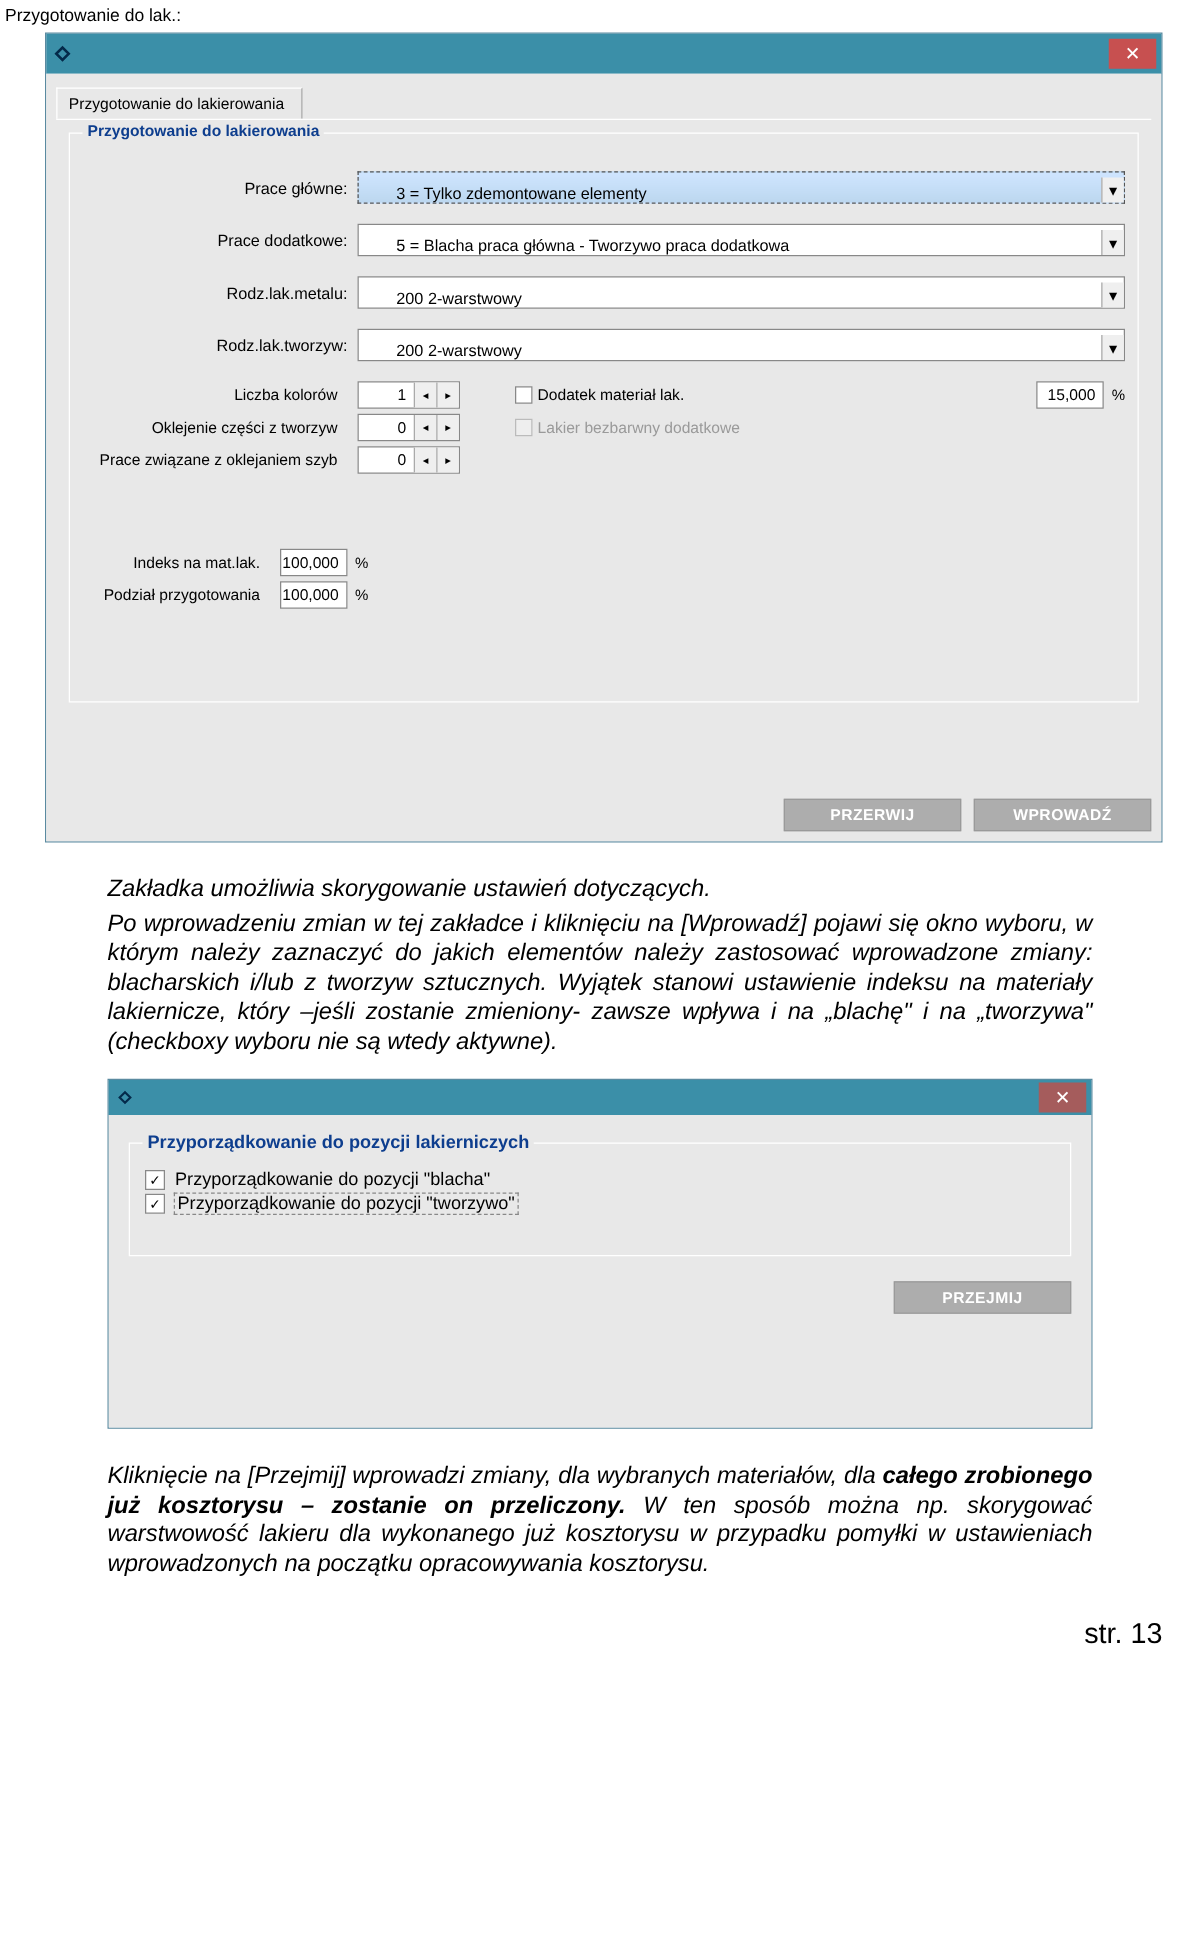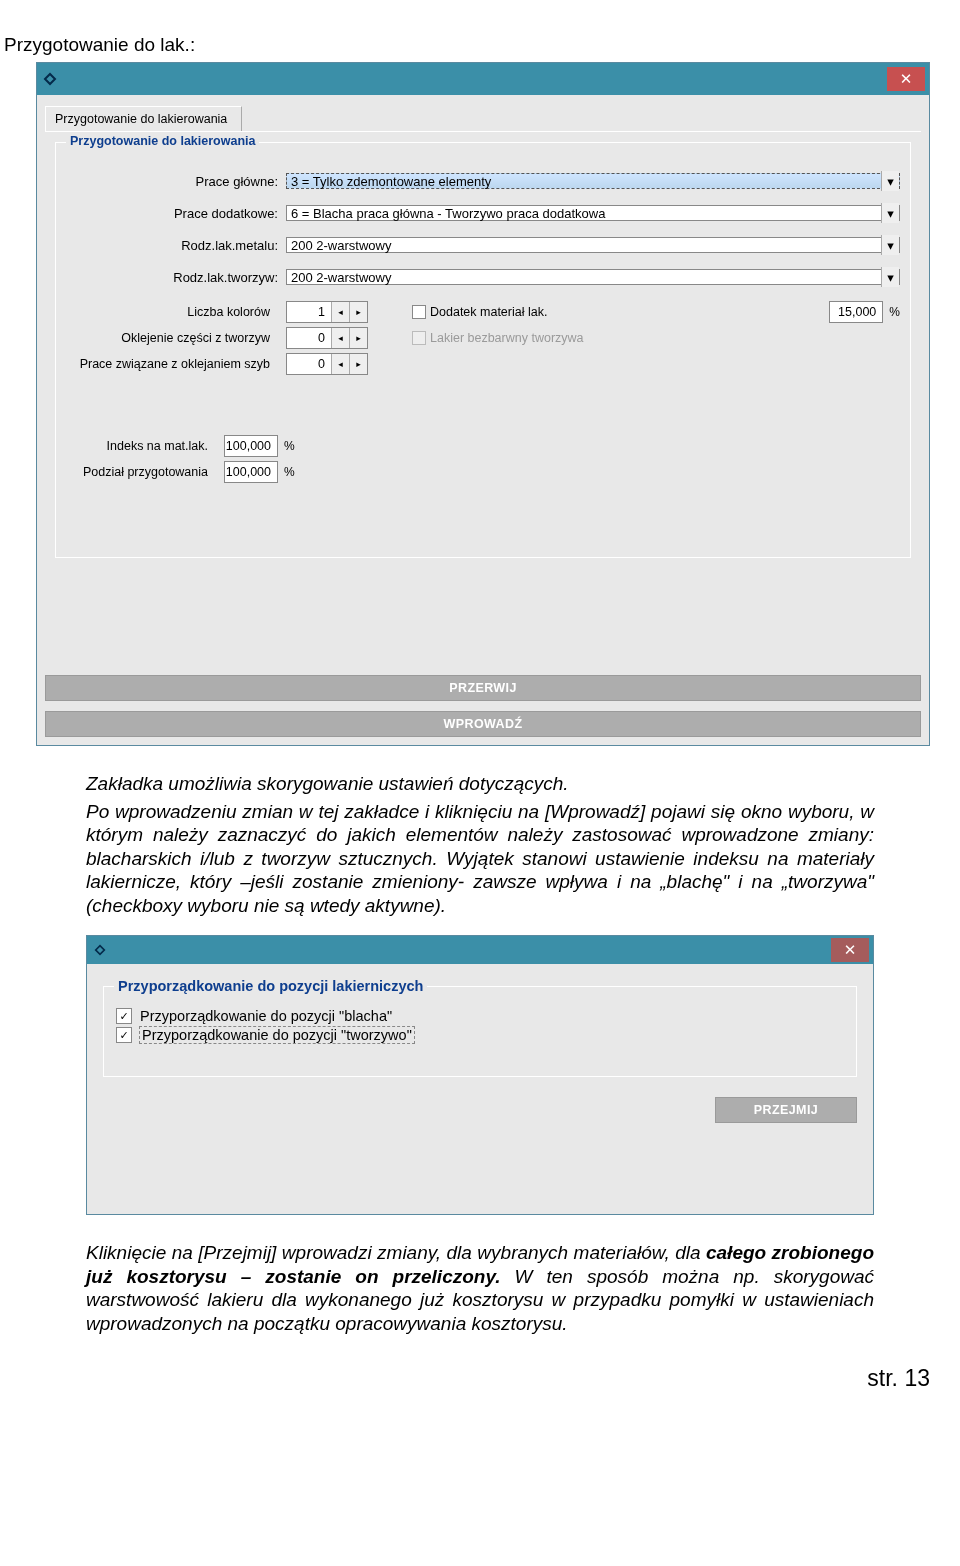--- a/index.html
+++ b/index.html
@@ -7,23 +7,22 @@
     margin: 0;
     padding: 0;
     font-family: Arial, sans-serif;
     background: #fff;
     width: 960px;
   }
   .page {
     padding: 0 0 40px 0;
   }
   .doc-title {
-    font-size: 19px;
+    font-size: 14px;
     padding: 4px 0 6px 4px;
-    margin-top: 30px;
   }
   .win {
     margin: 0 30px 0 36px;
     border: 1px solid #5a8aa0;
   }
   .titlebar {
     background: #3b8fa8;
     height: 32px;
     display: flex;
     align-items: center;
@@ -86,24 +85,25 @@
     font-size: 13px;
   }
   .lbl-right {
     width: 220px;
     text-align: right;
     padding-right: 8px;
   }
   .sel-input {
     flex: 1;
     display: flex;
-    align-items: center;
+    align-items: flex-end;
     background: #fff;
     border: 1px solid #888;
-    height: 16px;
+    height: 26px;
+    padding-left: 26px;
   }
   .sel-input.highlight {
     background: linear-gradient(#cfe5ff, #bcd7ef);
     border: 1px dashed #555;
   }
   .sel-text {
     flex: 1;
     padding: 0 4px;
     overflow: hidden;
     white-space: nowrap;
@@ -164,21 +164,20 @@
     background: #fff; border: 1px solid #888;
     text-align: right; padding: 0 6px;
     font-size: 12.5px;
     display: flex; align-items: center; justify-content: flex-end;
   }
   .pct { font-size: 12px; }
   .idx-block { margin-top: 60px; }
   .btn-row {
     display: flex; justify-content: flex-end; gap: 10px;
     margin-top: 8px;
-    flex-direction: column;
   }
   .action-btn {
     min-width: 142px;
     background: #adadad;
     color: #fff;
     font-weight: bold;
     letter-spacing: 0.4px;
     font-size: 12.5px;
     padding: 5px 0;
     text-align: center;
@@ -250,21 +249,21 @@
           <div class="row">
             <div class="lbl-right">Prace główne:</div>
             <div class="sel-input highlight">
               <div class="sel-text">3 = Tylko zdemontowane elementy</div>
               <div class="dd-btn">▾</div>
             </div>
           </div>
           <div class="row">
             <div class="lbl-right">Prace dodatkowe:</div>
             <div class="sel-input">
-              <div class="sel-text">6 = Blacha praca główna - Tworzywo praca dodatkowa</div>
+              <div class="sel-text">5 = Blacha praca główna - Tworzywo praca dodatkowa</div>
               <div class="dd-btn">▾</div>
             </div>
           </div>
           <div class="row">
             <div class="lbl-right">Rodz.lak.metalu:</div>
             <div class="sel-input">
               <div class="sel-text">200  2-warstwowy</div>
               <div class="dd-btn">▾</div>
             </div>
           </div>
@@ -296,21 +295,21 @@
 
             <div class="num-row">
               <div class="num-lbl">Oklejenie części z tworzyw</div>
               <div class="stepper">
                 <div class="step-val">0</div>
                 <div class="step-btn">◂</div>
                 <div class="step-btn">▸</div>
               </div>
               <div class="cb-col disabled">
                 <span class="cb dis"></span>
-                <span>Lakier bezbarwny tworzywa</span>
+                <span>Lakier bezbarwny dodatkowe</span>
               </div>
             </div>
 
             <div class="num-row">
               <div class="num-lbl">Prace związane z oklejaniem szyb</div>
               <div class="stepper">
                 <div class="step-val">0</div>
                 <div class="step-btn">◂</div>
                 <div class="step-btn">▸</div>
               </div>

